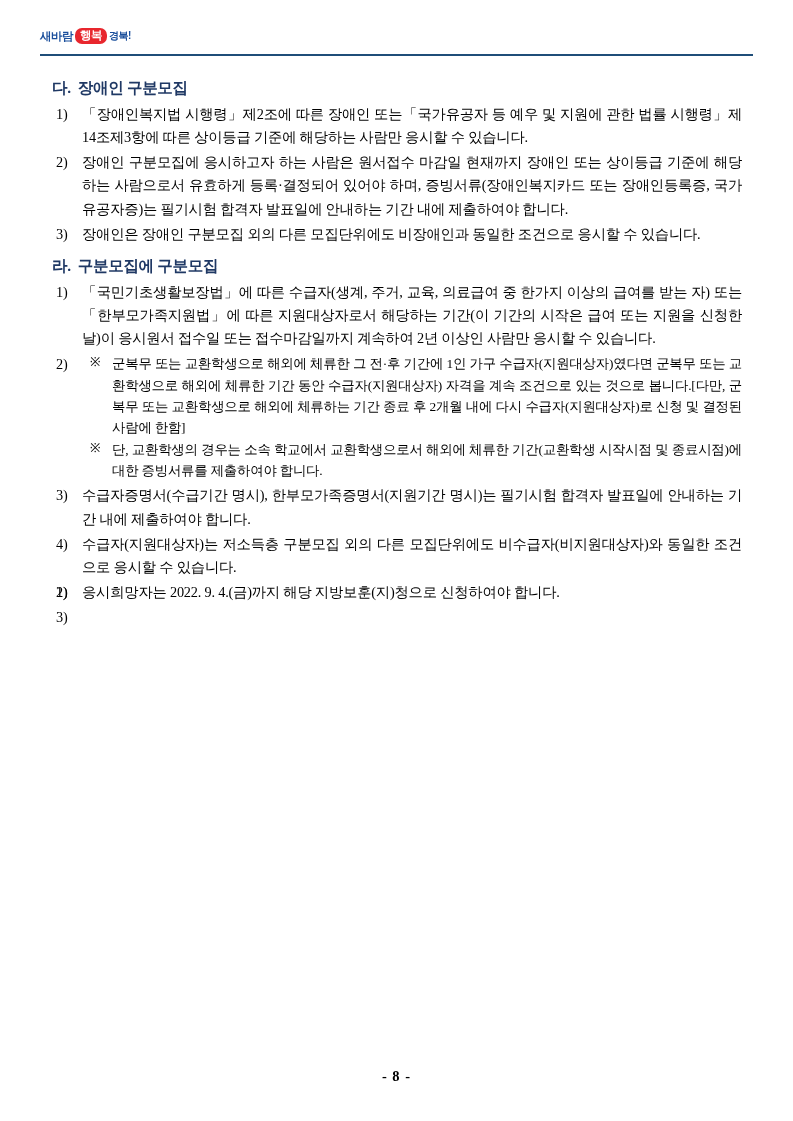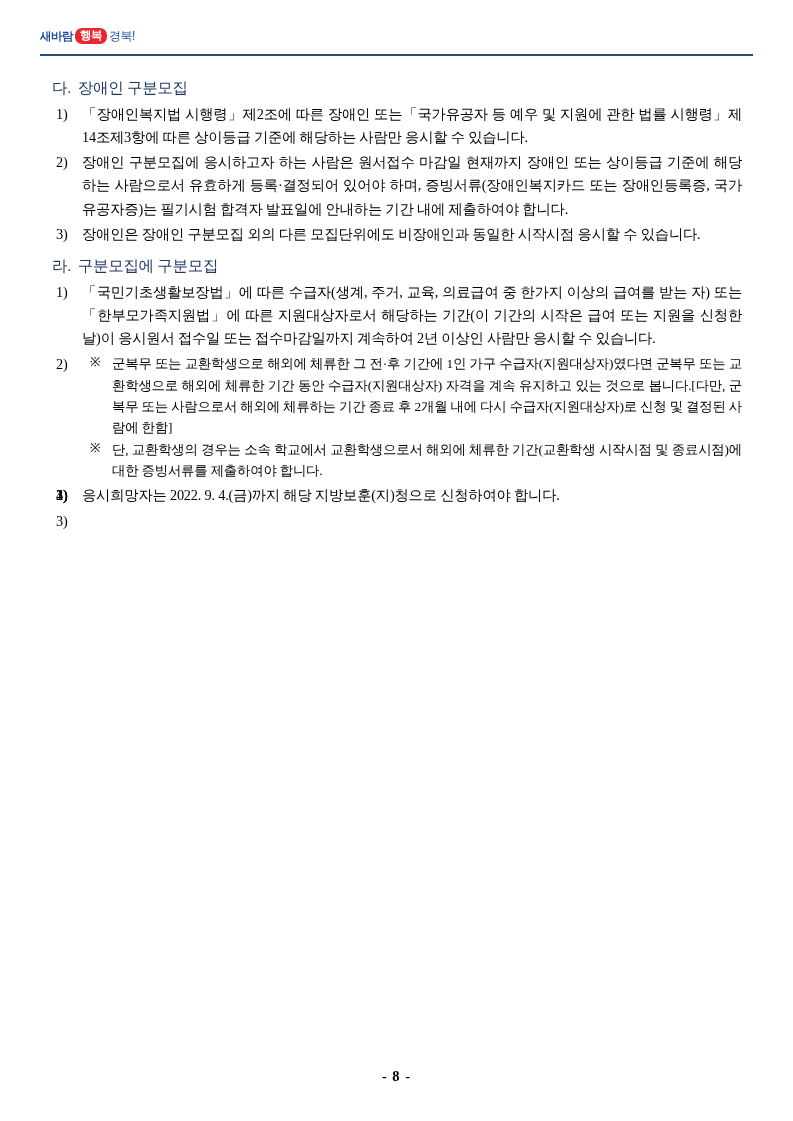--- a/index.html
+++ b/index.html
@@ -53,22 +53,22 @@
     font-size: 11.5px;
     font-weight: bold;
     border-radius: 7px;
     padding: 1px 5px 2px 5px;
     margin: 0 2px;
     letter-spacing: -0.5px;
     line-height: 1.1;
   }
   .logo-text2 {
     font-family: "Liberation Sans", sans-serif;
-    font-size: 12px;
-    font-weight: normal;
+    font-size: 10px;
+    font-weight: bold;
     color: #1b4f9c;
     letter-spacing: -0.5px;
   }
   .header-rule {
     position: absolute;
     left: 0;
     right: 0;
     top: 32px;
     height: 2px;
     background: #1f4e79;
@@ -78,21 +78,21 @@
     position: absolute;
     top: 68px;
     left: 52px;
     width: 690px;
   }
   .section {
     margin-bottom: 2px;
   }
   .section-title {
     font-size: 15.5px;
-    font-weight: normal;
+    font-weight: bold;
     color: #1f3864;
     margin: 10px 0 4px 0;
     letter-spacing: -0.3px;
   }
   .section-title .marker {
     display: inline-block;
     margin-right: 7px;
   }
   .olist {
     margin: 0;
@@ -179,54 +179,56 @@
         <li>
           <span class="num">1)</span>
           <span>「장애인복지법 시행령」제2조에 따른 장애인 또는「국가유공자 등 예우 및 지원에 관한 법률 시행령」제14조제3항에 따른 상이등급 기준에 해당하는 사람만 응시할 수 있습니다.</span>
         </li>
         <li>
           <span class="num">2)</span>
           <span>장애인 구분모집에 응시하고자 하는 사람은 원서접수 마감일 현재까지 장애인 또는 상이등급 기준에 해당하는 사람으로서 유효하게 등록·결정되어 있어야 하며, 증빙서류(장애인복지카드 또는 장애인등록증, 국가유공자증)는 필기시험 합격자 발표일에 안내하는 기간 내에 제출하여야 합니다.</span>
         </li>
         <li>
           <span class="num">3)</span>
-          <span>장애인은 장애인 구분모집 외의 다른 모집단위에도 비장애인과 동일한 시작시점 응시할 수 있습니다.</span>
+          <span>장애인은 장애인 구분모집 외의 다른 모집단위에도 비장애인과 동일한 조건으로 응시할 수 있습니다.</span>
         </li>
       </ol>
     </div>
 
     <div class="section">
       <div class="section-title">
         <span class="marker">라.</span><span>구분모집에 구분모집</span>
       </div>
       <ol class="olist">
         <li>
           <span class="num">1)</span>
           <span>「국민기초생활보장법」에 따른 수급자(생계, 주거, 교육, 의료급여 중 한가지 이상의 급여를 받는 자) 또는 「한부모가족지원법」에 따른 지원대상자로서 해당하는 기간(이 기간의 시작은 급여 또는 지원을 신청한 날)이 응시원서 접수일 또는 접수마감일까지 계속하여 2년 이상인 사람만 응시할 수 있습니다.</span>
         </li>
         <li>
           <span class="num">2)</span>
           <div class="sub-wrap">
             <ul class="sublist">
               <li>
                 <span class="mark">※</span>
-                <span>군복무 또는 교환학생으로 해외에 체류한 그 전·후 기간에 1인 가구 수급자(지원대상자)였다면 군복무 또는 교환학생으로 해외에 체류한 기간 동안 수급자(지원대상자) 자격을 계속 유지하고 있는 것으로 봅니다.[다만, 군복무 또는 사람으로서 해외에 체류하는 기간 종료 후 2개월 내에 다시 수급자(지원대상자)로 신청 및 결정된 사람에 한함]</span>
+                <span>군복무 또는 교환학생으로 해외에 체류한 그 전·후 기간에 1인 가구 수급자(지원대상자)였다면 군복무 또는 교환학생으로 해외에 체류한 기간 동안 수급자(지원대상자) 자격을 계속 조건으로 있는 것으로 봅니다.[다만, 군복무 또는 교환학생으로 해외에 체류하는 기간 종료 후 2개월 내에 다시 수급자(지원대상자)로 신청 및 결정된 사람에 한함]</span>
               </li>
               <li>
                 <span class="mark">※</span>
                 <span>단, 교환학생의 경우는 소속 학교에서 교환학생으로서 해외에 체류한 기간(교환학생 시작시점 및 종료시점)에 대한 증빙서류를 제출하여야 합니다.</span>
               </li>
             </ul>
           </div>
         </li>
         <li>
           <span class="num">3)</span>
+          <span>수급자증명서(수급기간 명시), 한부모가족증명서(지원기간 명시)는 필기시험 합격자 발표일에 안내하는 기간 내에 제출하여야 합니다.</span>
         </li>
         <li>
           <span class="num">4)</span>
+          <span>수급자(지원대상자)는 저소득층 구분모집 외의 다른 모집단위에도 비수급자(비지원대상자)와 동일한 조건으로 응시할 수 있습니다.</span>
         </li>
       </ol>
     </div>
 
     <div class="section">
       <ol class="olist">
         <li>
           <span class="num">1)</span>
         </li>
         <li>

